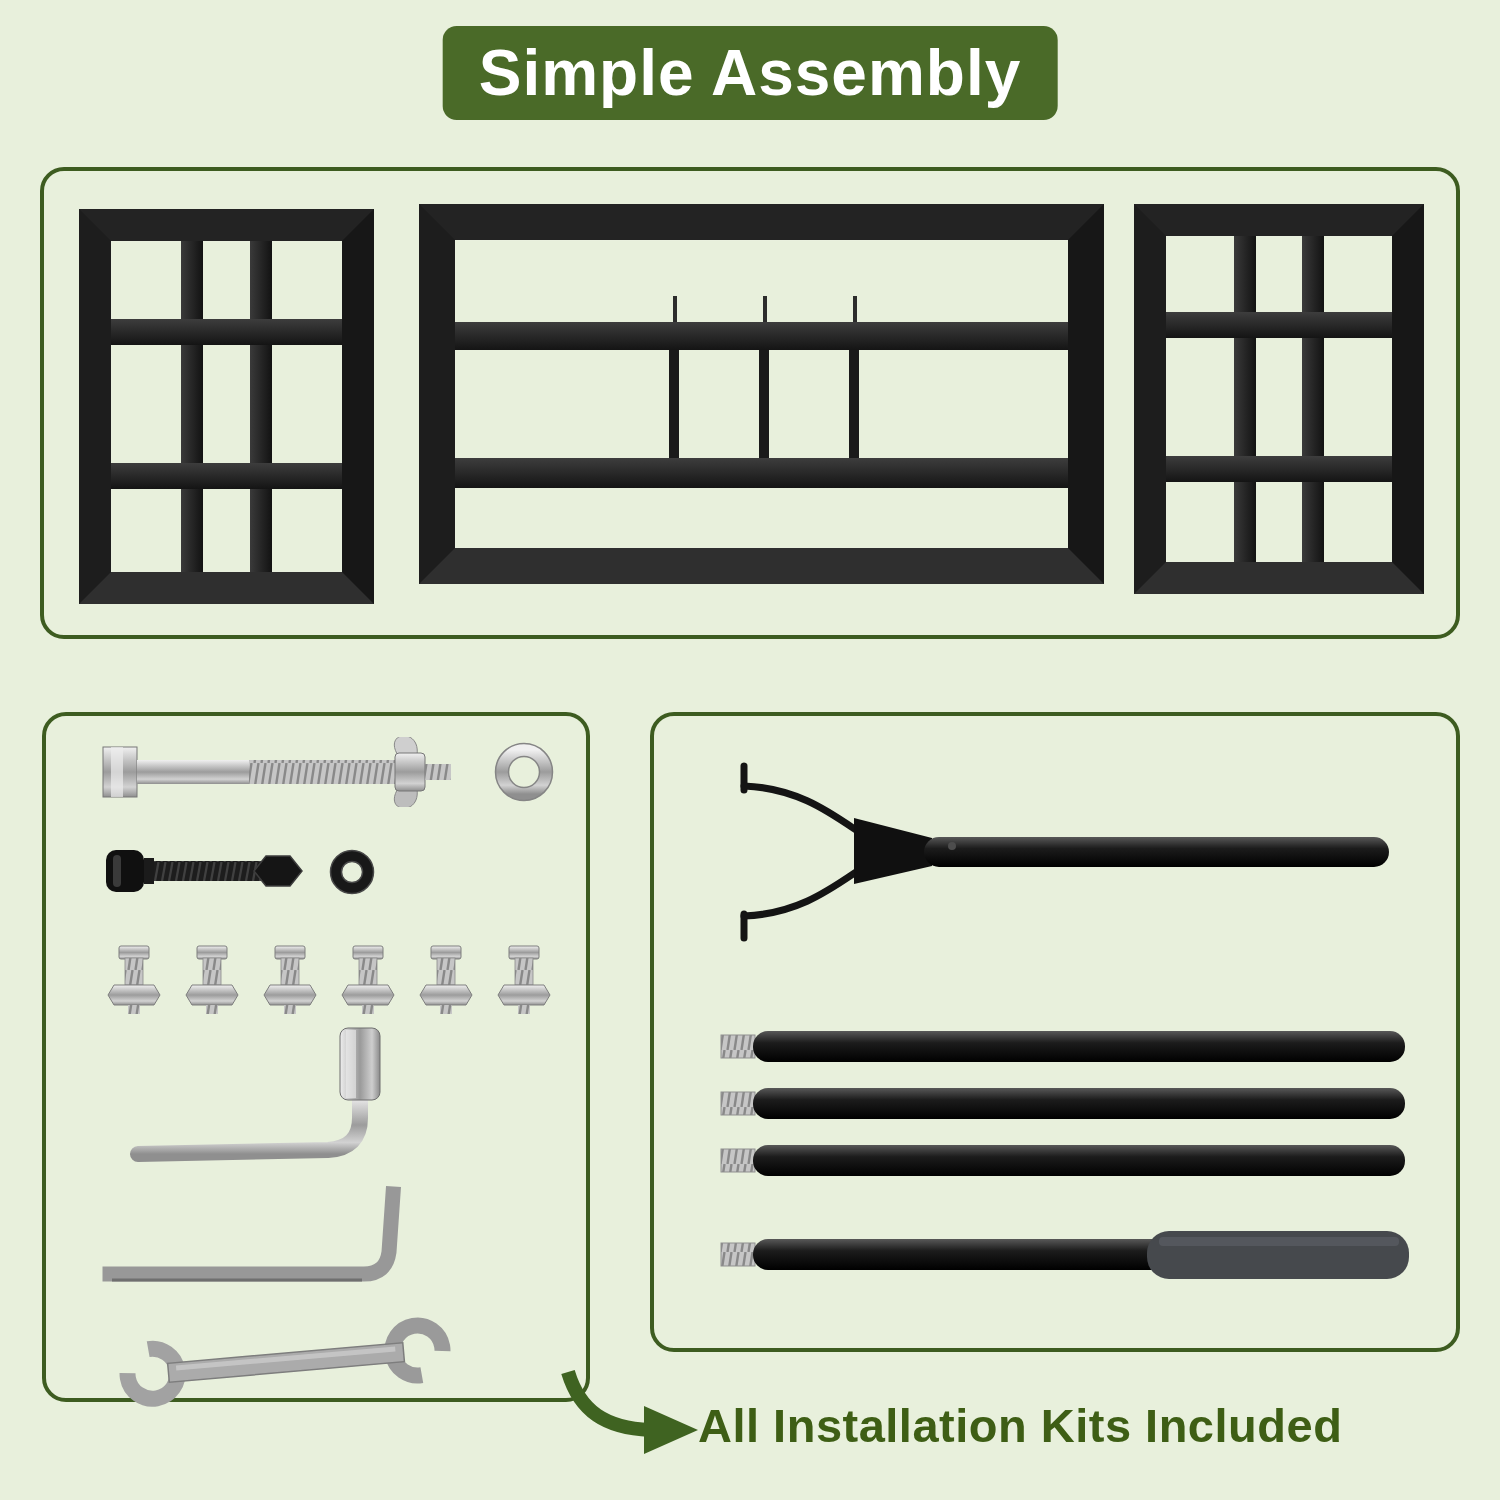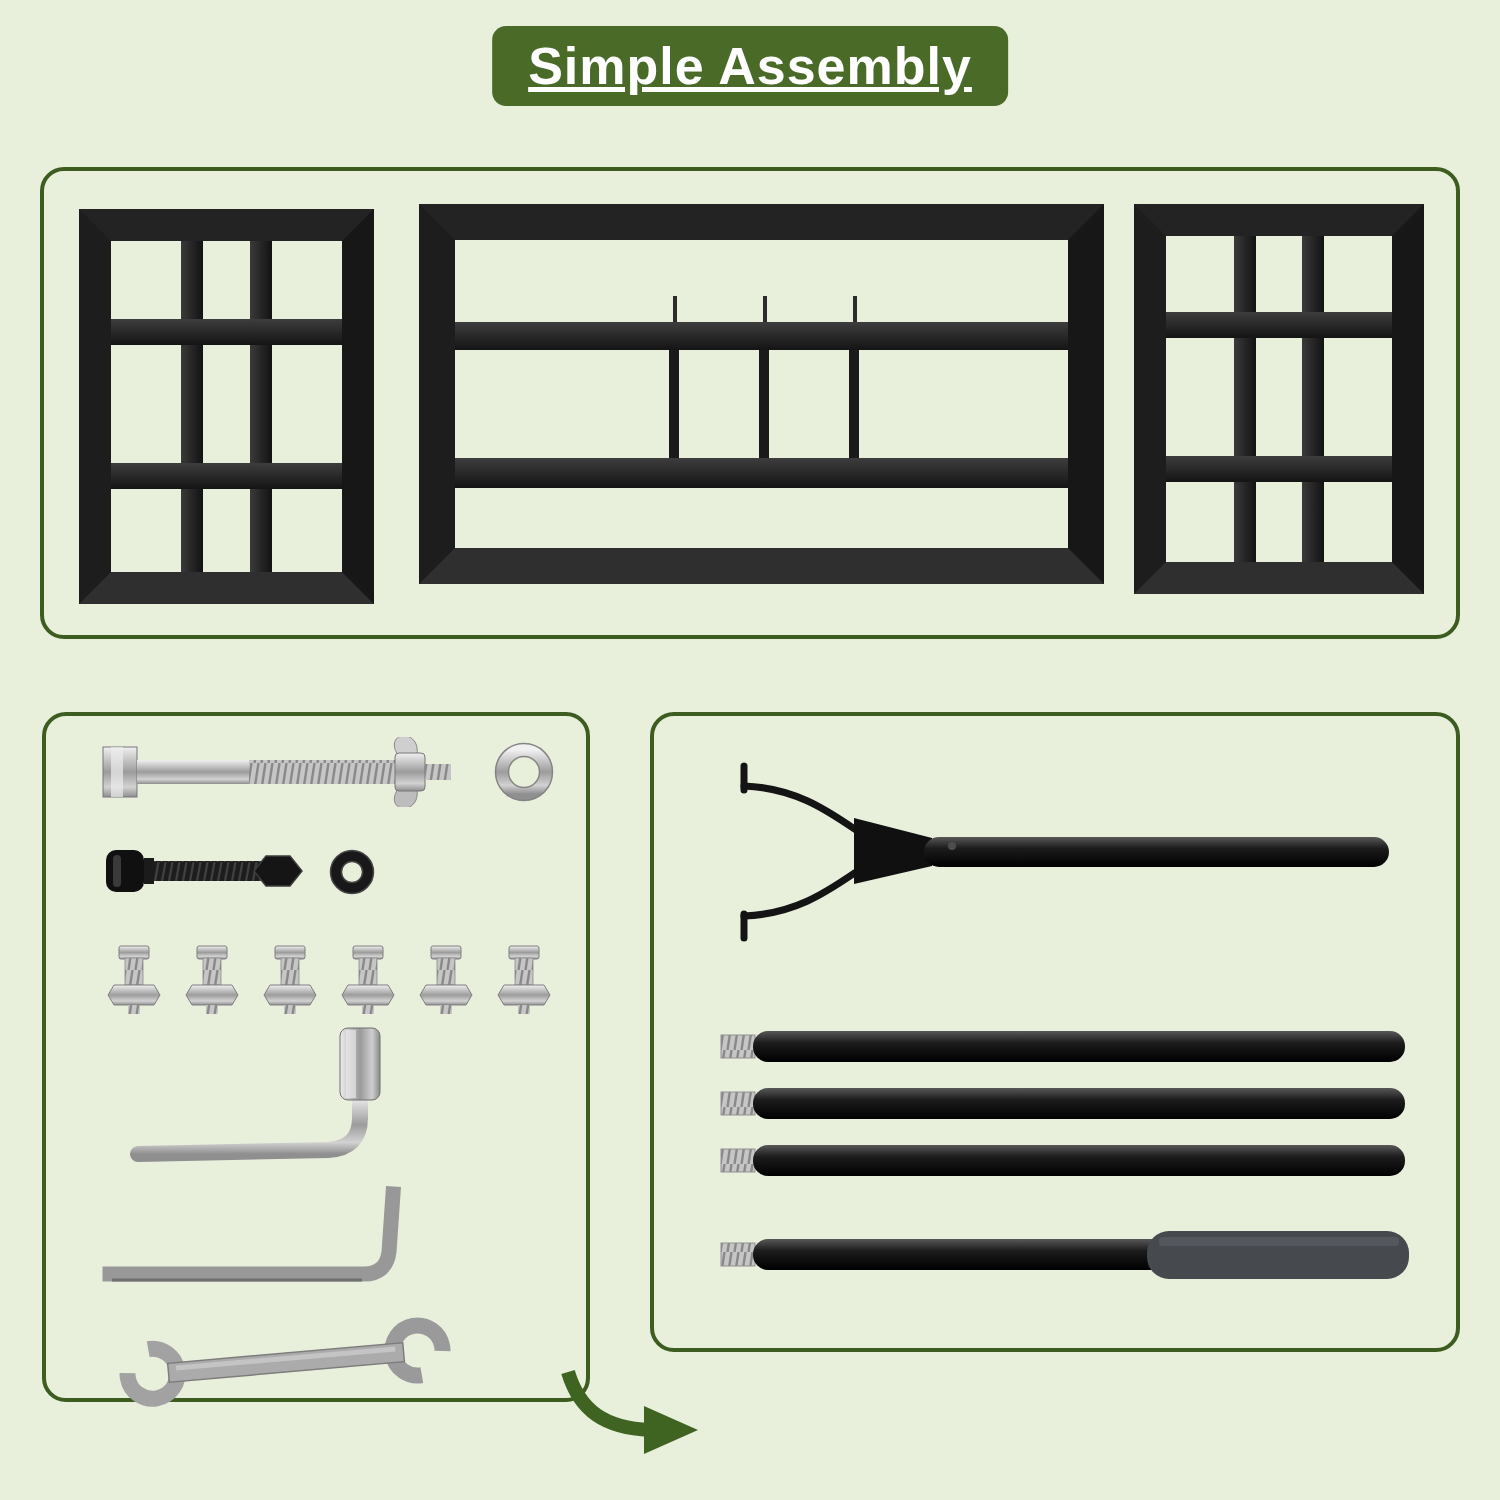--- a/index.html
+++ b/index.html
@@ -10,26 +10,25 @@
     width: 1500px; height: 1500px;
     background: var(--bg, #e8f0dc);
     overflow: hidden;
   }
   .banner {
     position: absolute;
     left: 50%; top: 26px;
     transform: translateX(-50%);
     background: var(--banner-bg, #4a6a28);
     color: var(--banner-text, #fff);
-    font-size: 52px; font-weight: bold;
+    font-size: 64px; font-weight: bold;
     letter-spacing: 1px;
     padding: 10px 36px;
     border-radius: 14px;
     white-space: nowrap;
-    text-decoration: underline;
   }
   .panel {
     position: absolute;
     border: 4px solid var(--panel-border, #3d5c20);
     border-radius: 24px;
     background: transparent;
   }
   #framesPanel { left: 40px; top: 167px; width: 1420px; height: 472px; }
   #hwPanel     { left: 42px; top: 712px; width: 548px; height: 690px; }
   #polesPanel  { left: 650px; top: 712px; width: 810px; height: 640px; }
@@ -235,14 +234,15 @@
       <rect x="428" y="5" width="262" height="48" rx="22" fill="#46494d"></rect>
       <rect x="440" y="11" width="240" height="9" rx="4" fill="#5c6065" opacity="0.65"></rect>
     </svg>
   </div>
 
   <svg class="item" style="left:558px;top:1368px;" width="150" height="86" viewBox="0 0 150 86">
     <path d="M10,4 C22,44 48,60 92,62" fill="none" stroke="#3f6321" stroke-width="14"></path>
     <polygon points="86,38 140,62 86,86" fill="#3f6321"></polygon>
   </svg>
 
+  <div class="caption">All Installation Kits Included</div>
 
 </div>
 
 </body></html>

